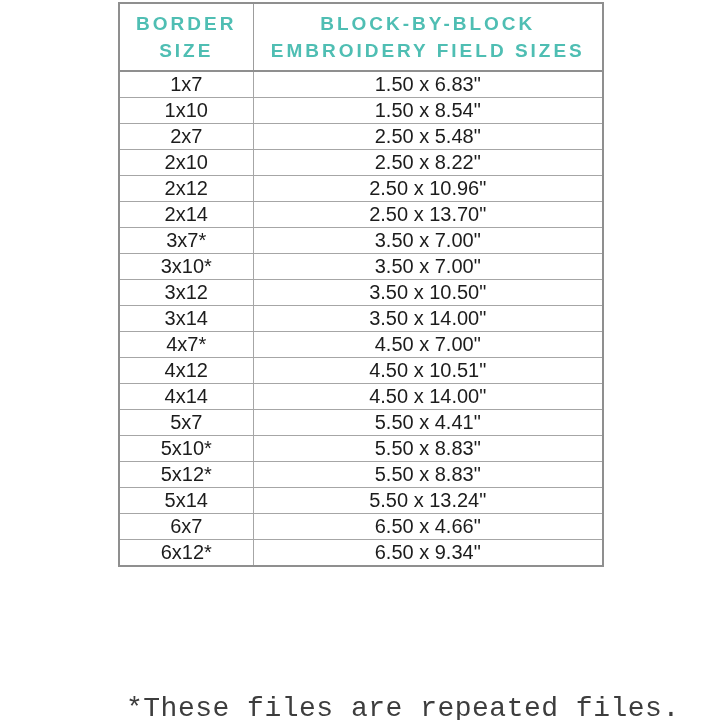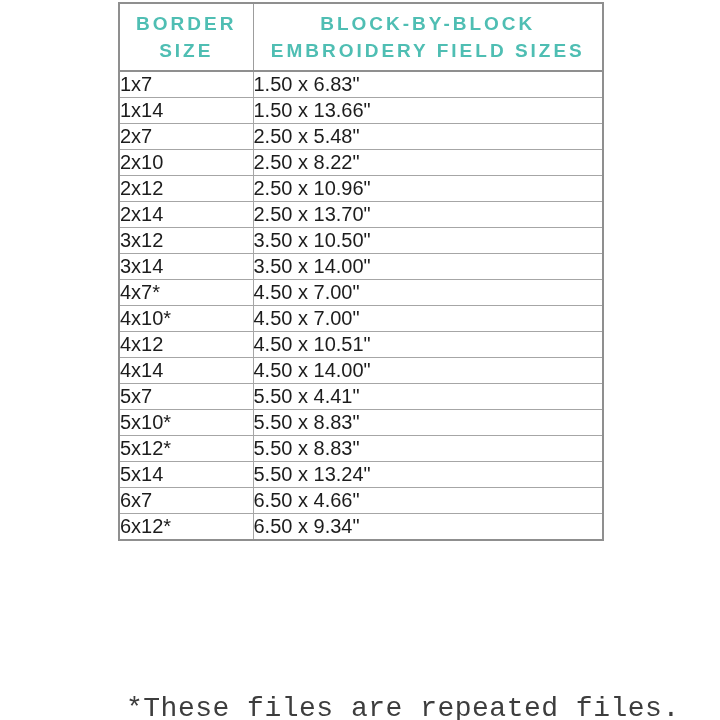--- a/index.html
+++ b/index.html
@@ -38,20 +38,21 @@
     white-space: pre-line;
     line-height: 27px;
     padding: 6px 12px;
     border: 1px solid #9d9d9d;
     border-bottom: 2px solid #8f8f8f;
   }
   td {
     height: 25px;
     font-size: 20px;
     color: #1c1c1c;
+    text-align: center;
     vertical-align: middle;
     padding: 0;
     line-height: 25px;
     border: 1px solid #a6a6a6;
     white-space: nowrap;
   }
   .footnote {
     position: absolute;
     left: 126px;
     top: 693px;
@@ -77,53 +78,57 @@
         <th>BLOCK-BY-BLOCK
 EMBROIDERY FIELD SIZES</th>
       </tr>
     </thead>
     <tbody>
         <tr>
           <td>1x7</td>
           <td>1.50 x 6.83"</td>
         </tr>
         <tr>
-          <td>1x14</td>
-          <td>1.50 x 13.66"</td>
+          <td>1x10</td>
+          <td>1.50 x 8.54"</td>
         </tr>
         <tr>
           <td>2x7</td>
           <td>2.50 x 5.48"</td>
         </tr>
         <tr>
           <td>2x10</td>
           <td>2.50 x 8.22"</td>
         </tr>
         <tr>
           <td>2x12</td>
           <td>2.50 x 10.96"</td>
         </tr>
         <tr>
           <td>2x14</td>
           <td>2.50 x 13.70"</td>
         </tr>
         <tr>
+          <td>3x7*</td>
+          <td>3.50 x 7.00"</td>
+        </tr>
+        <tr>
+          <td>3x10*</td>
+          <td>3.50 x 7.00"</td>
+        </tr>
+        <tr>
           <td>3x12</td>
           <td>3.50 x 10.50"</td>
         </tr>
         <tr>
           <td>3x14</td>
           <td>3.50 x 14.00"</td>
         </tr>
         <tr>
           <td>4x7*</td>
-          <td>4.50 x 7.00"</td>
-        </tr>
-        <tr>
-          <td>4x10*</td>
           <td>4.50 x 7.00"</td>
         </tr>
         <tr>
           <td>4x12</td>
           <td>4.50 x 10.51"</td>
         </tr>
         <tr>
           <td>4x14</td>
           <td>4.50 x 14.00"</td>
         </tr>

